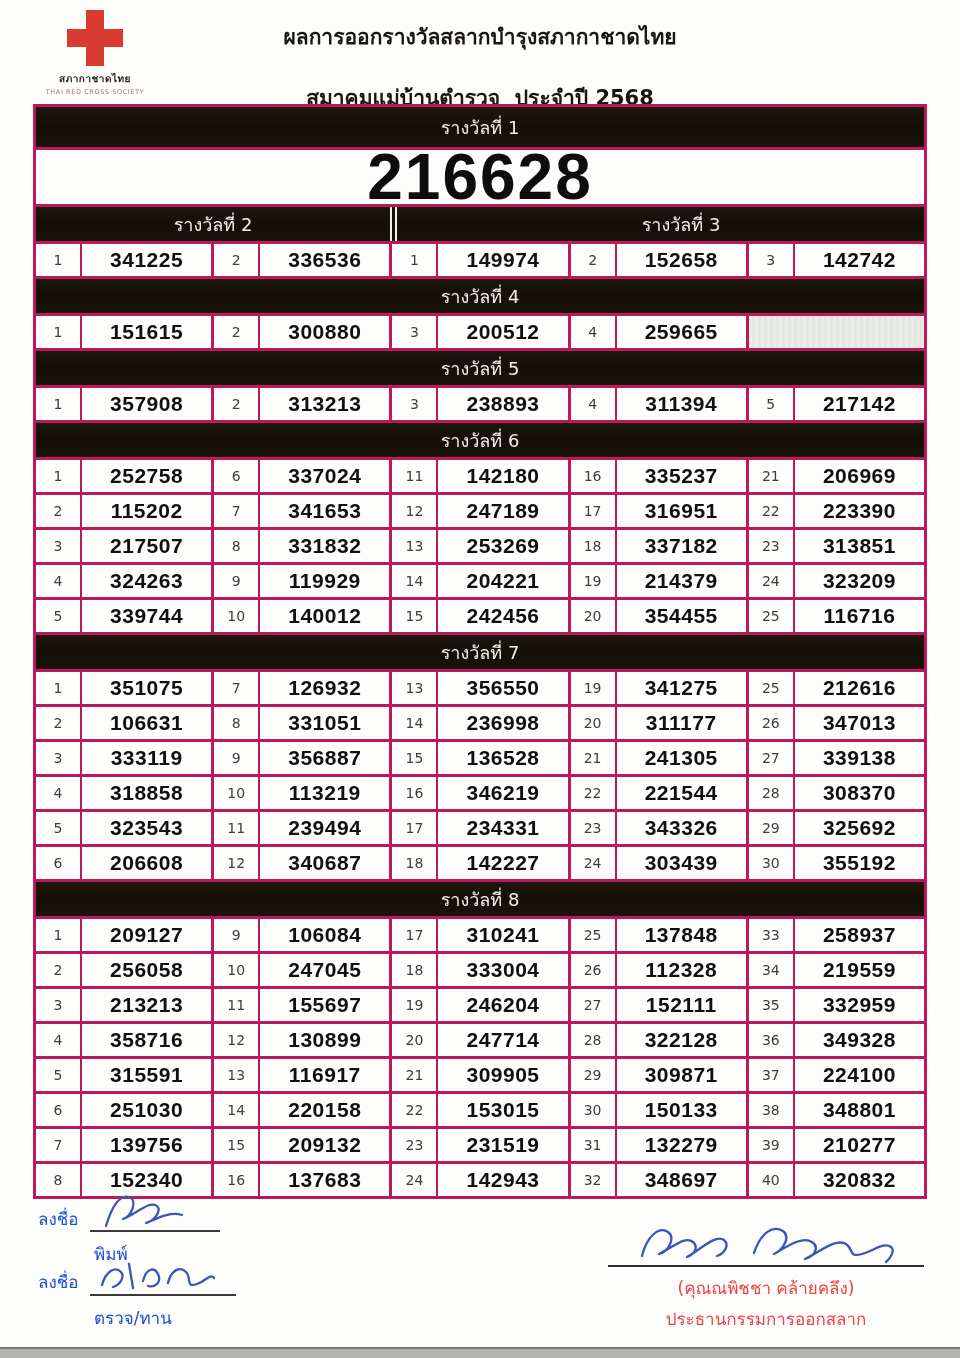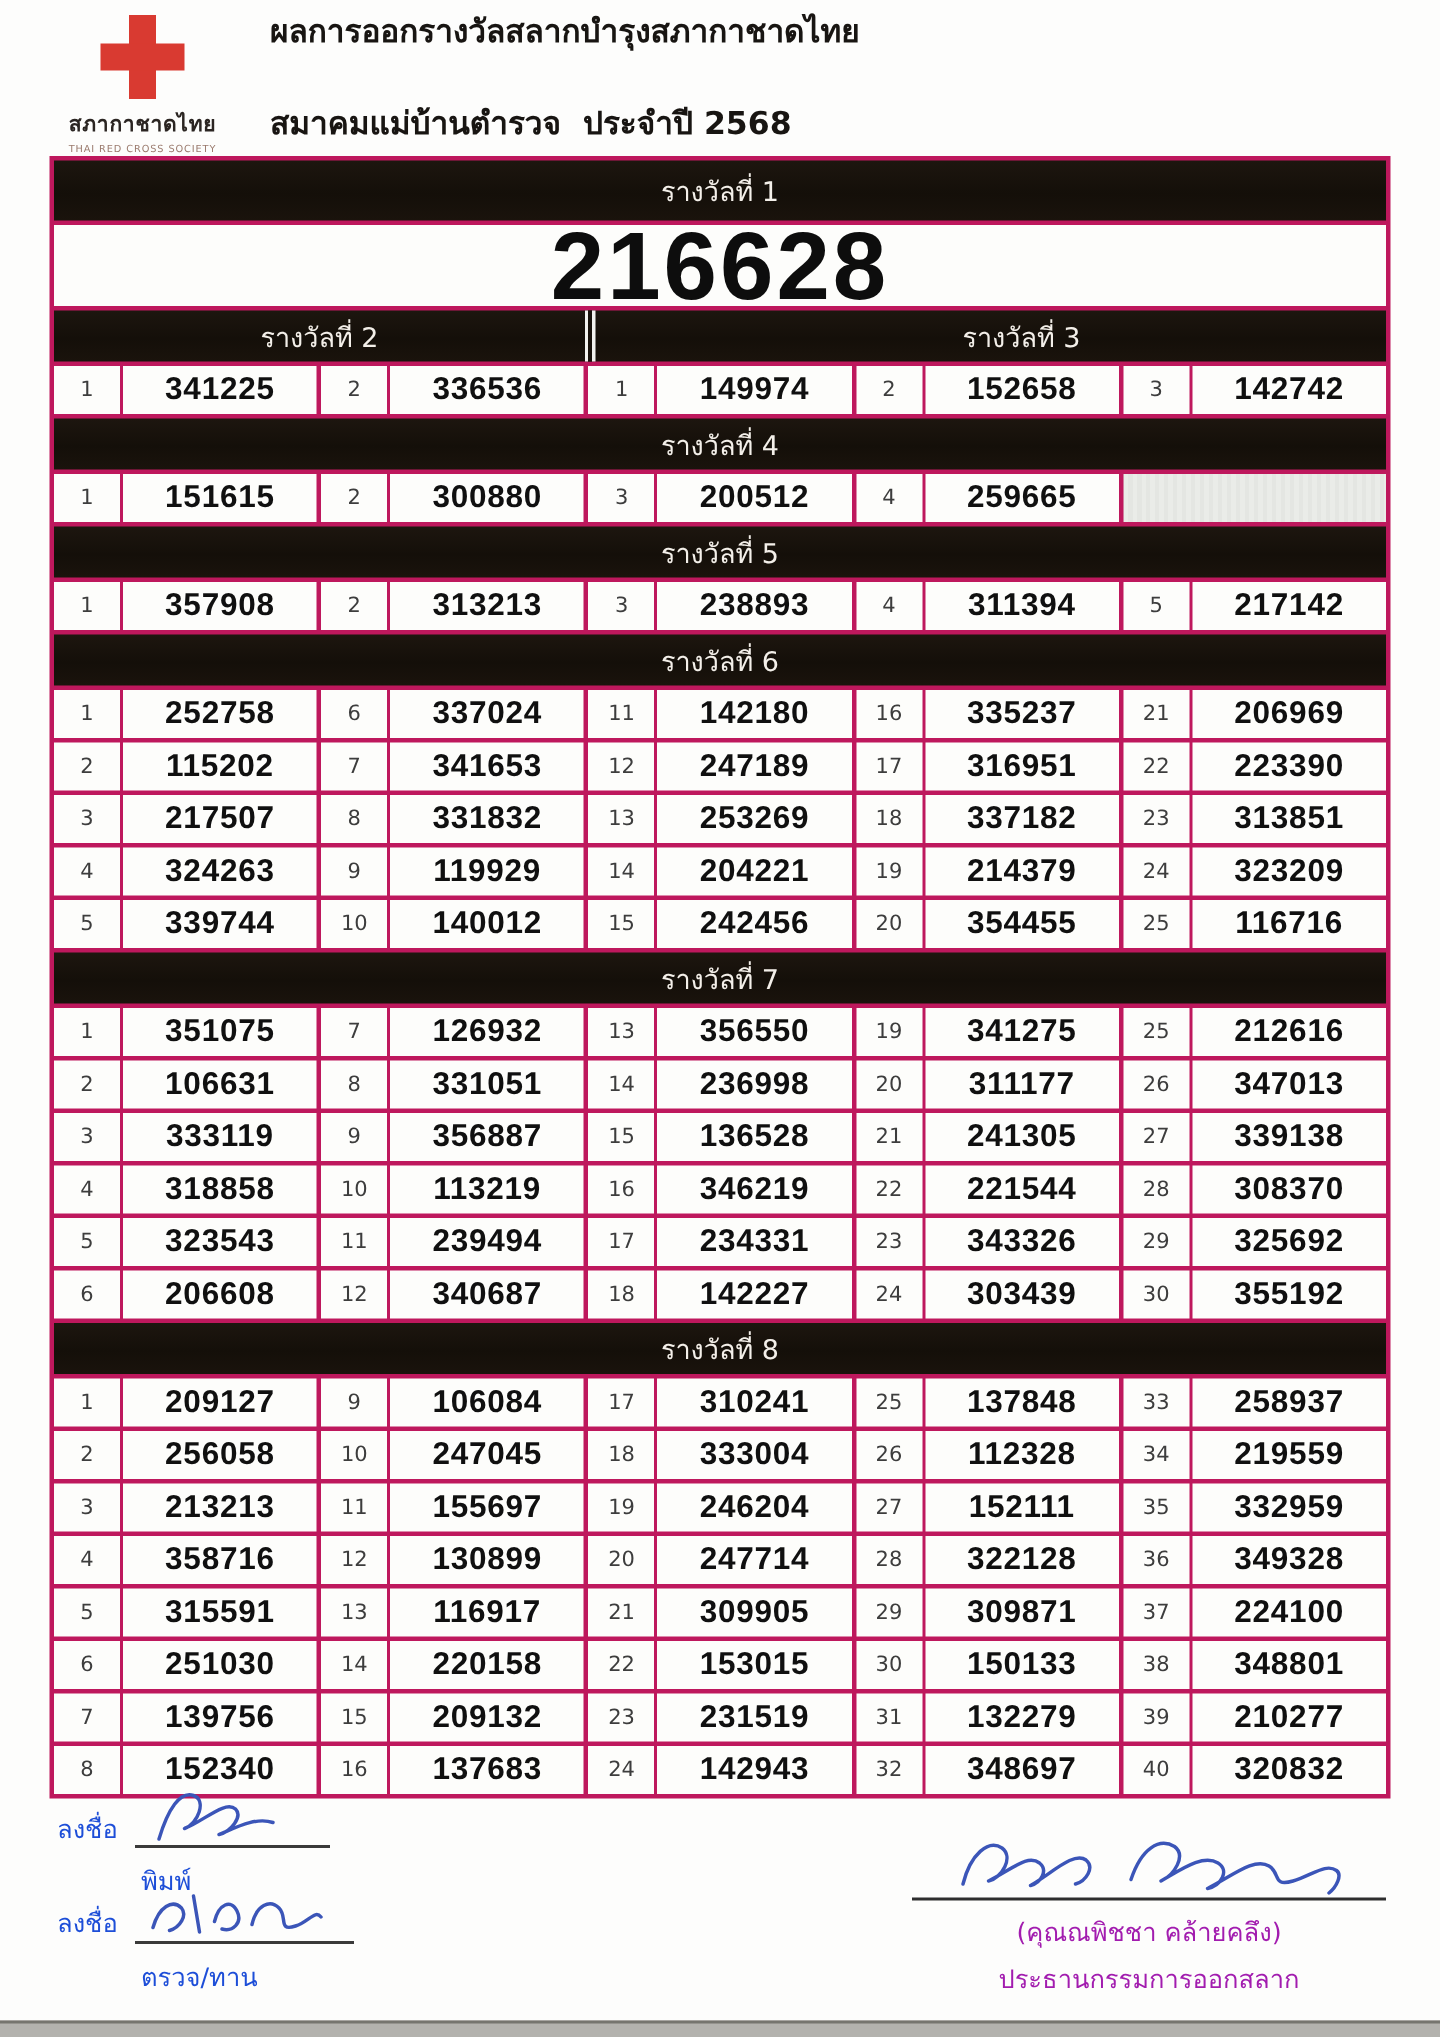--- a/index.html
+++ b/index.html
@@ -4,23 +4,23 @@
 <style>
   html,body{margin:0;padding:0;background:#e8e8e6;}
   .page{position:relative;width:960px;height:1358px;background:#fdfdfc;overflow:hidden;
         font-family:"DejaVu Sans","Liberation Sans",sans-serif;color:#1a1a1a;}
   
   .logo{position:absolute;left:28px;top:10px;width:134px;text-align:center;}
   .cross{position:relative;width:56px;height:56px;margin:0 auto;}
   .cross .v,.cross .h{position:absolute;background:#d93a31;}
   .cross .v{left:19px;top:0;width:18px;height:56px;}
   .cross .h{left:0;top:19px;width:56px;height:18px;}
-  .logo-name{margin-top:5px;font-size:14px;font-weight:bold;color:#2b2522;letter-spacing:.5px;}
+  .logo-name{margin-top:5px;font-size:10px;font-weight:bold;color:#2b2522;letter-spacing:.5px;}
   .logo-sub{margin-top:2px;font-size:6.5px;color:#9a7a6d;letter-spacing:.6px;}
-  .title-wrap{position:absolute;left:180px;top:4px;width:600px;}
+  .title-wrap{position:absolute;left:180px;top:20px;width:600px;text-align:center;}
   .title-1{font-size:21px;font-weight:bold;color:#181512;}
   .title-2{font-size:21px;font-weight:bold;color:#181512;margin-top:28px;white-space:pre;}
   
   .tbl{position:absolute;left:33px;top:104px;width:894px;box-sizing:border-box;
        background:#be185d;padding:3px;display:flex;flex-direction:column;gap:3px;}
   .band{height:34px;display:flex;align-items:center;justify-content:center;
         background:linear-gradient(180deg,#1d160f 0%,#140f09 55%,#1a130c 100%);
         color:#f3efe9;font-size:18px;}
   .band.first{height:40px;}
   .p1row{background:#fdfdfb;height:54px;display:flex;align-items:center;justify-content:center;}
@@ -36,21 +36,21 @@
   .idx{width:44px;flex:none;font-size:14px;color:#3d3d3d;}
   .num{flex:1;font-family:"Liberation Sans","DejaVu Sans",sans-serif;
        font-weight:bold;font-size:21px;letter-spacing:.5px;color:#101010;}
   .graycell{flex:1;background:repeating-linear-gradient(90deg,#eaece8 0 3px,#e4e6e2 3px 6px);}
   .rows{display:flex;flex-direction:column;gap:3px;}
   
   .sig-label{position:absolute;font-size:17px;color:#1d4ed8;}
   .sig-line{position:absolute;border-bottom:2px solid #3a3a3a;height:0;}
   .ink{position:absolute;}
   .ink path{fill:none;stroke:#3b55b8;stroke-width:2.3;stroke-linecap:round;stroke-linejoin:round;}
-  .sig-name{position:absolute;text-align:center;font-size:17px;color:#a21caf;}
+  .sig-name{position:absolute;text-align:center;font-size:17px;color:#ef4444;}
   .bottom-strip{position:absolute;left:0;right:0;top:1347px;height:11px;
                 background:#b3b2ae;border-top:2px solid #76756f;}
 </style>
 </head>
 <body>
 
 <div class="page">
 
   <div class="logo">
     <div class="cross">

